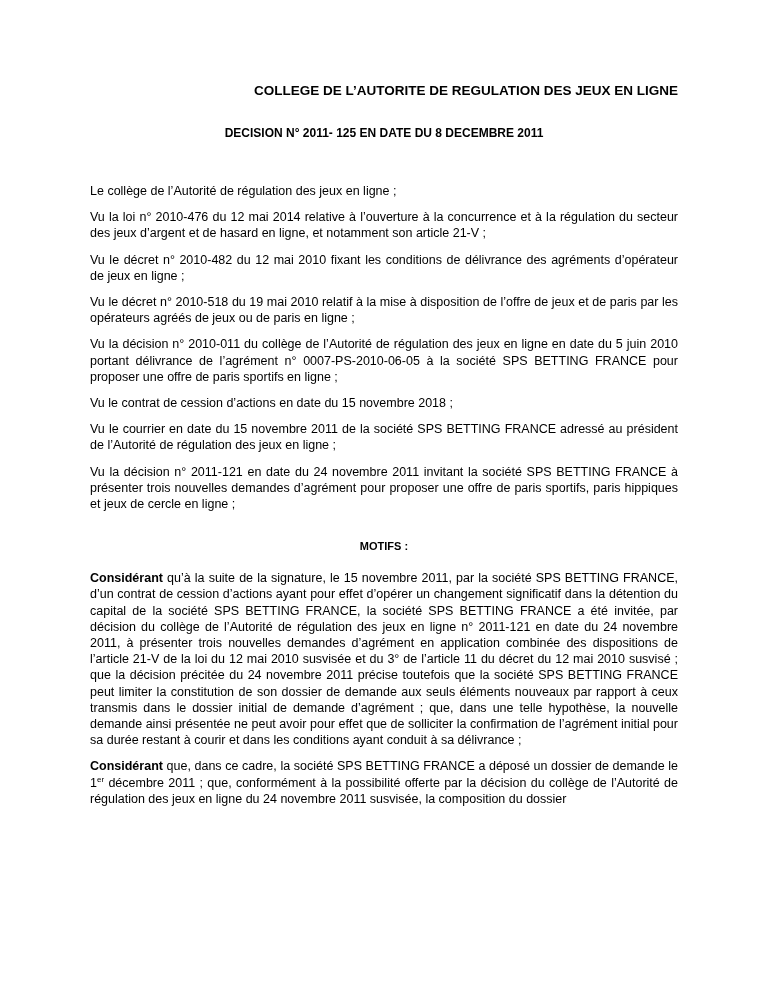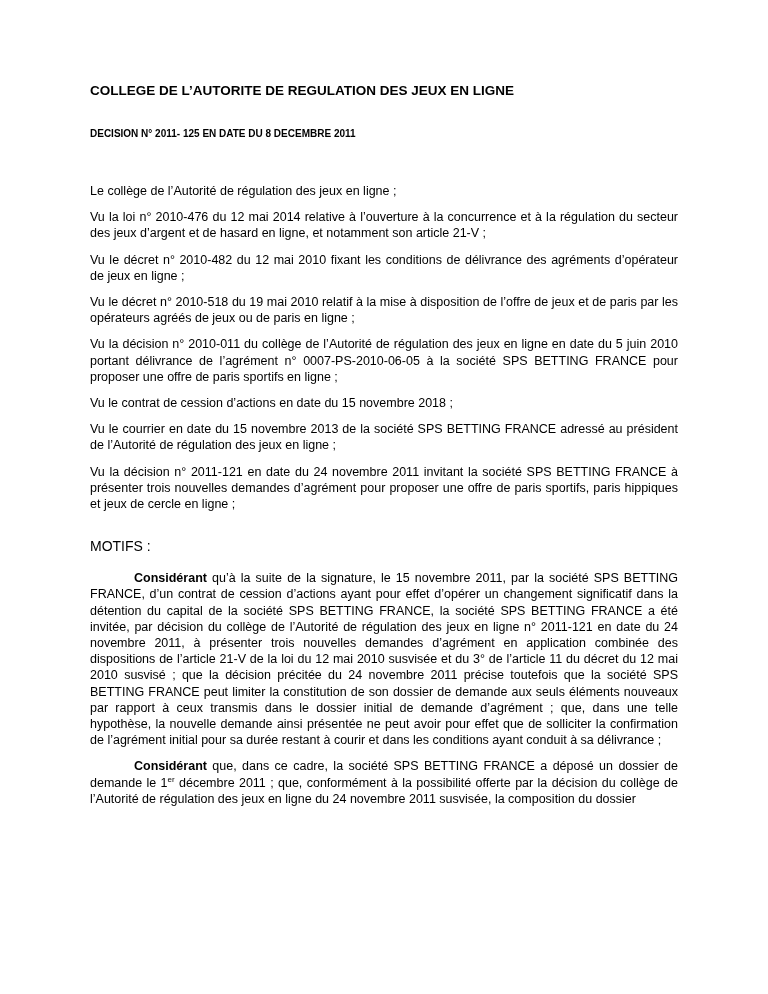--- a/index.html
+++ b/index.html
@@ -14,45 +14,44 @@
     box-sizing: border-box;
     padding: 83px 90px 60px 90px;
     background: #ffffff;
     color: #000000;
     font-family: "Liberation Sans", "DejaVu Sans", sans-serif;
   }
   .doc-title {
     font-size: 13.5px;
     line-height: 16px;
     font-weight: bold;
-    text-align: left;
+    text-align: right;
     margin: 0 0 27px 0;
   }
   .doc-subtitle {
-    font-size: 10px;
+    font-size: 12px;
     line-height: 15px;
     font-weight: bold;
-    text-align: left;
+    text-align: center;
     margin: 0 0 42px 0;
   }
   .body-text {
     font-size: 12.5px;
     line-height: 16.2px;
     text-align: justify;
     margin: 0 0 10px 0;
   }
   .body-text strong {
     font-weight: bold;
-    margin-left: 44px;
   }
   .motifs-heading {
-    font-size: 14px;
+    font-size: 11px;
     line-height: 16px;
-    font-weight: normal;
-    text-align: left;
+    font-weight: bold;
+    text-align: center;
     margin: 26px 0 16px 0;
   }
   sup {
     font-size: 8px;
     line-height: 0;
     vertical-align: super;
   }
 </style>
 </head>
 <body>
@@ -70,21 +69,21 @@
   <p class="body-text">Vu le décret n° 2010-482 du 12 mai 2010 fixant les conditions de délivrance des agréments d’opérateur de jeux en ligne ;</p>
 
   <p class="body-text">Vu le décret n° 2010-518 du 19 mai 2010 relatif à la mise à disposition de l’offre de jeux et de paris par les opérateurs agréés de jeux ou de paris en ligne ;</p>
 
 
   <p class="body-text">Vu la décision n° 2010-011 du collège de l’Autorité de régulation des jeux en ligne en date du 5 juin 2010 portant délivrance de l’agrément n° 0007-PS-2010-06-05 à la société SPS BETTING FRANCE pour proposer une offre de paris sportifs en ligne ;</p>
 
 
   <p class="body-text">Vu le contrat de cession d’actions en date du 15 novembre 2018 ;</p>
 
-  <p class="body-text">Vu le courrier en date du 15 novembre 2013 de la société SPS BETTING FRANCE adressé au président de l’Autorité de régulation des jeux en ligne ;</p>
+  <p class="body-text">Vu le courrier en date du 15 novembre 2011 de la société SPS BETTING FRANCE adressé au président de l’Autorité de régulation des jeux en ligne ;</p>
 
   <p class="body-text">Vu la décision n° 2011-121 en date du 24 novembre 2011 invitant la société SPS BETTING FRANCE à présenter trois nouvelles demandes d’agrément pour proposer une offre de paris sportifs, paris hippiques et jeux de cercle en ligne ;</p>
 
 
   <h3 class="motifs-heading">MOTIFS :</h3>
 
   <p class="body-text"><strong>Considérant</strong><span> qu’à la suite de la signature, le 15 novembre 2011, par la société SPS BETTING FRANCE, d’un contrat de cession d’actions ayant pour effet d’opérer un changement significatif dans la détention du capital de la société SPS BETTING FRANCE, la société SPS BETTING FRANCE a été invitée, par décision du collège de l’Autorité de régulation des jeux en ligne n° 2011-121 en date du 24 novembre 2011, à présenter trois nouvelles demandes d’agrément en application combinée des dispositions de l’article 21-V de la loi du 12 mai 2010 susvisée et du 3° de l’article 11 du décret du 12 mai 2010 susvisé ; que la décision précitée du 24 novembre 2011 précise toutefois que la société SPS BETTING FRANCE peut limiter la constitution de son dossier de demande aux seuls éléments nouveaux par rapport à ceux transmis dans le dossier initial de demande d’agrément ; que, dans une telle hypothèse, la nouvelle demande ainsi présentée ne peut avoir pour effet que de solliciter la confirmation de l’agrément initial pour sa durée restant à courir et dans les conditions ayant conduit à sa délivrance ;</span></p>
 
   <p class="body-text"><strong>Considérant</strong><span> que, dans ce cadre, la société SPS BETTING FRANCE a déposé un dossier de demande le 1</span><sup>er</sup><span> décembre 2011 ; que, conformément à la possibilité offerte par la décision du collège de l’Autorité de régulation des jeux en ligne du 24 novembre 2011 susvisée, la composition du dossier</span></p>
 

